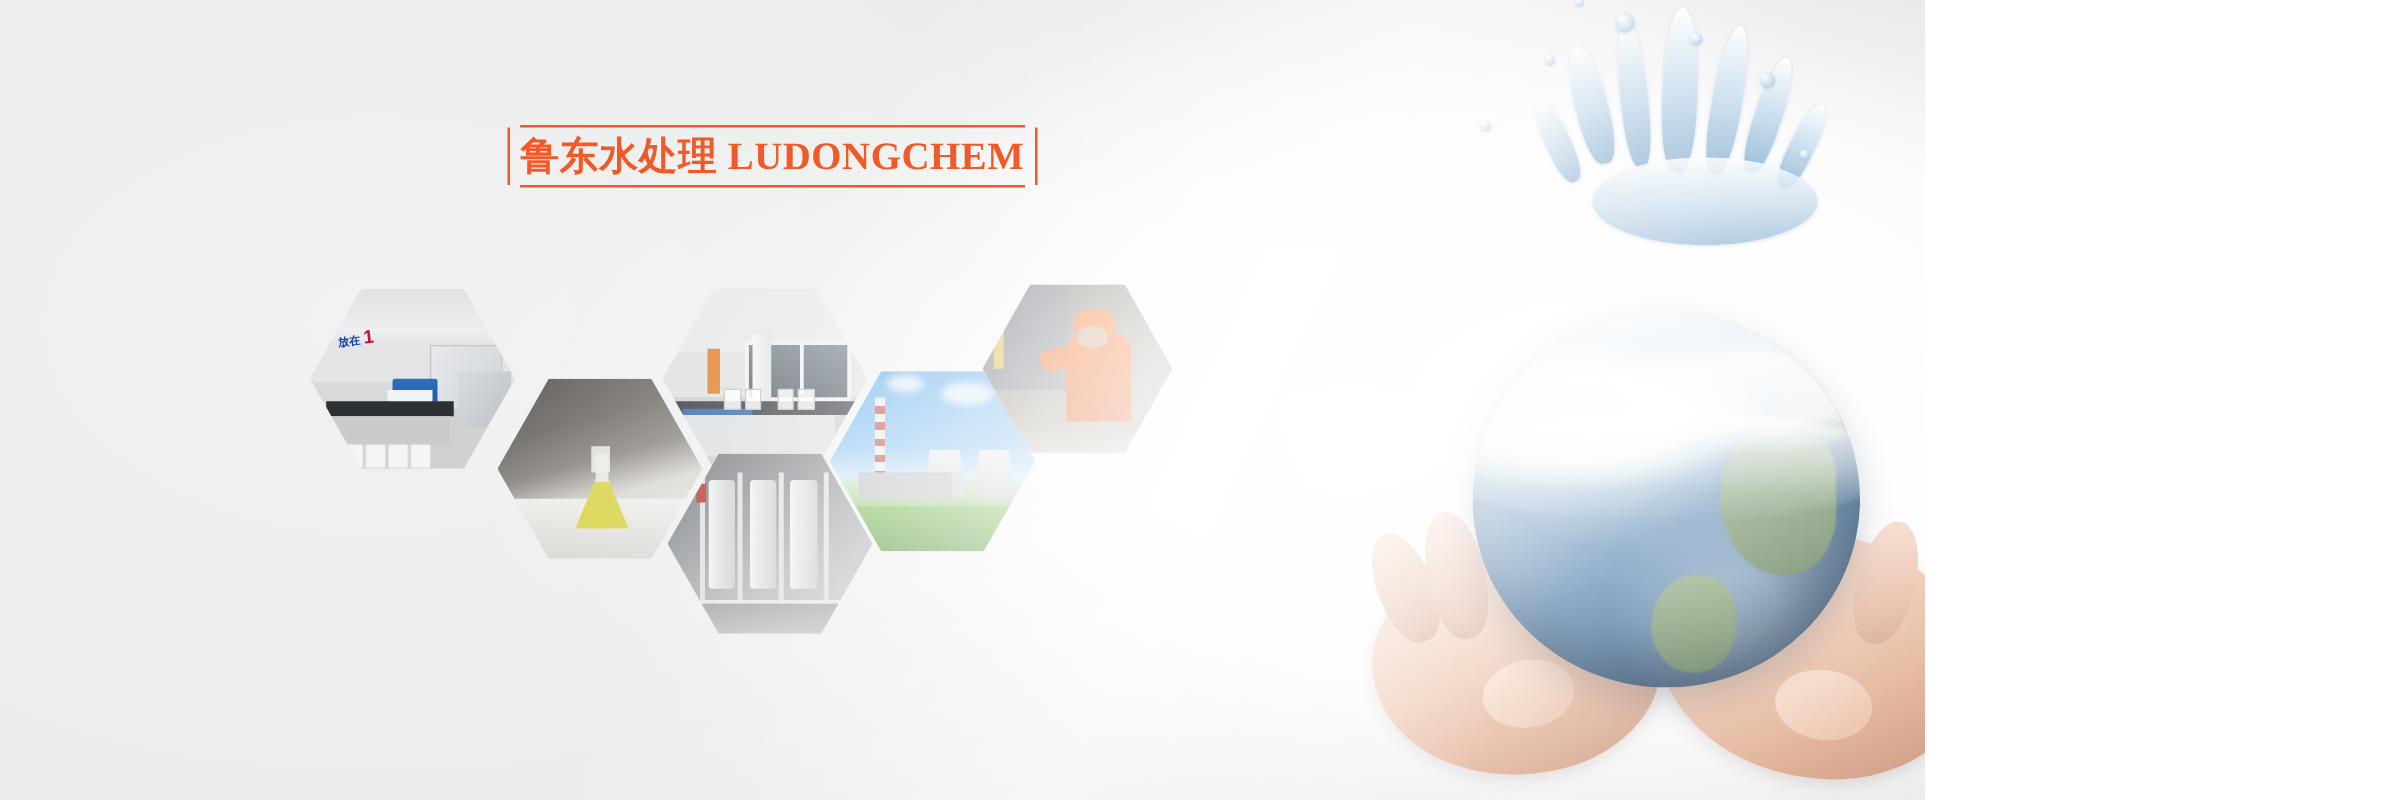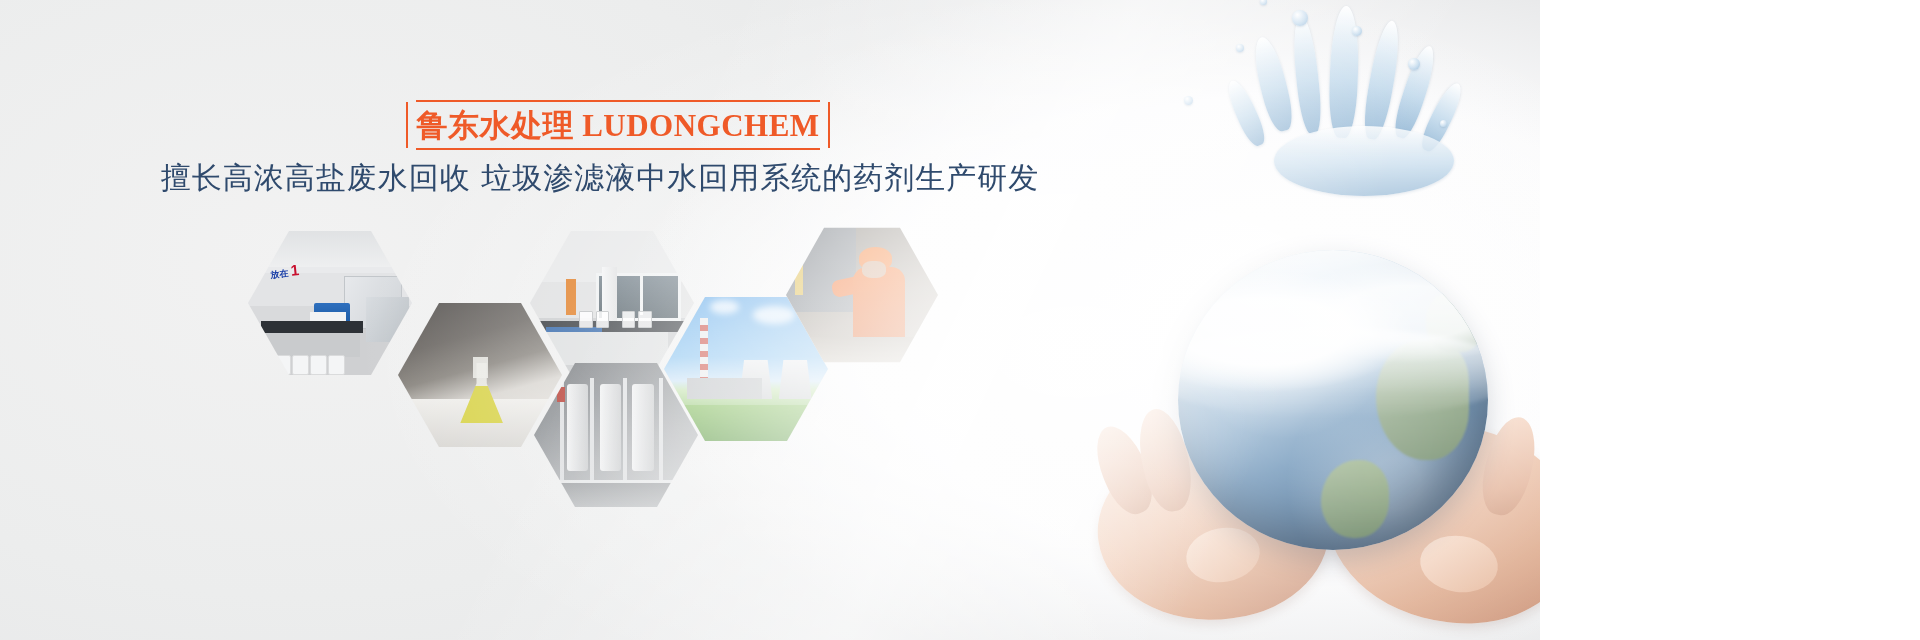--- a/index.html
+++ b/index.html
@@ -330,15 +330,14 @@
   <div class="sheen"></div>
 
   <div class="title-block">
     <div class="rule top"></div>
     <div class="rule bot"></div>
     <div class="bracket left"></div>
     <div class="bracket right"></div>
     <div class="title-text">鲁东水处理 LUDONGCHEM</div>
   </div>
 
-  <div class="subtitle">擅长高浓高盐废水回收 垃圾渗滤液中水回用系统的药剂生产研发</div>
 
 </div>
 
 </body></html>

